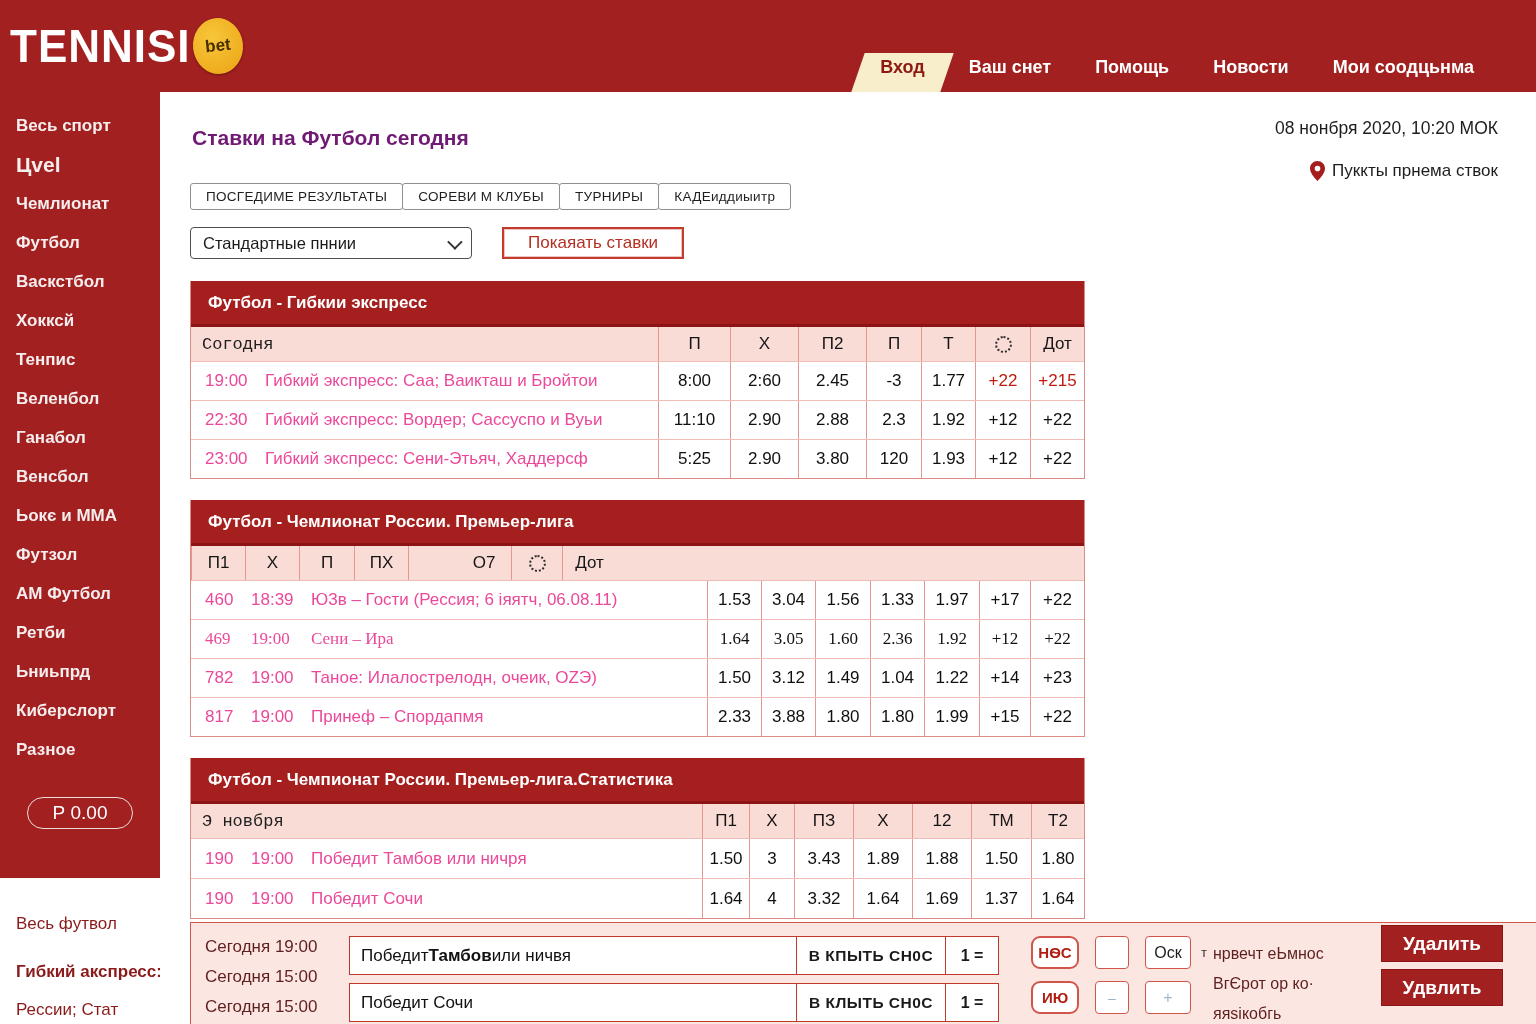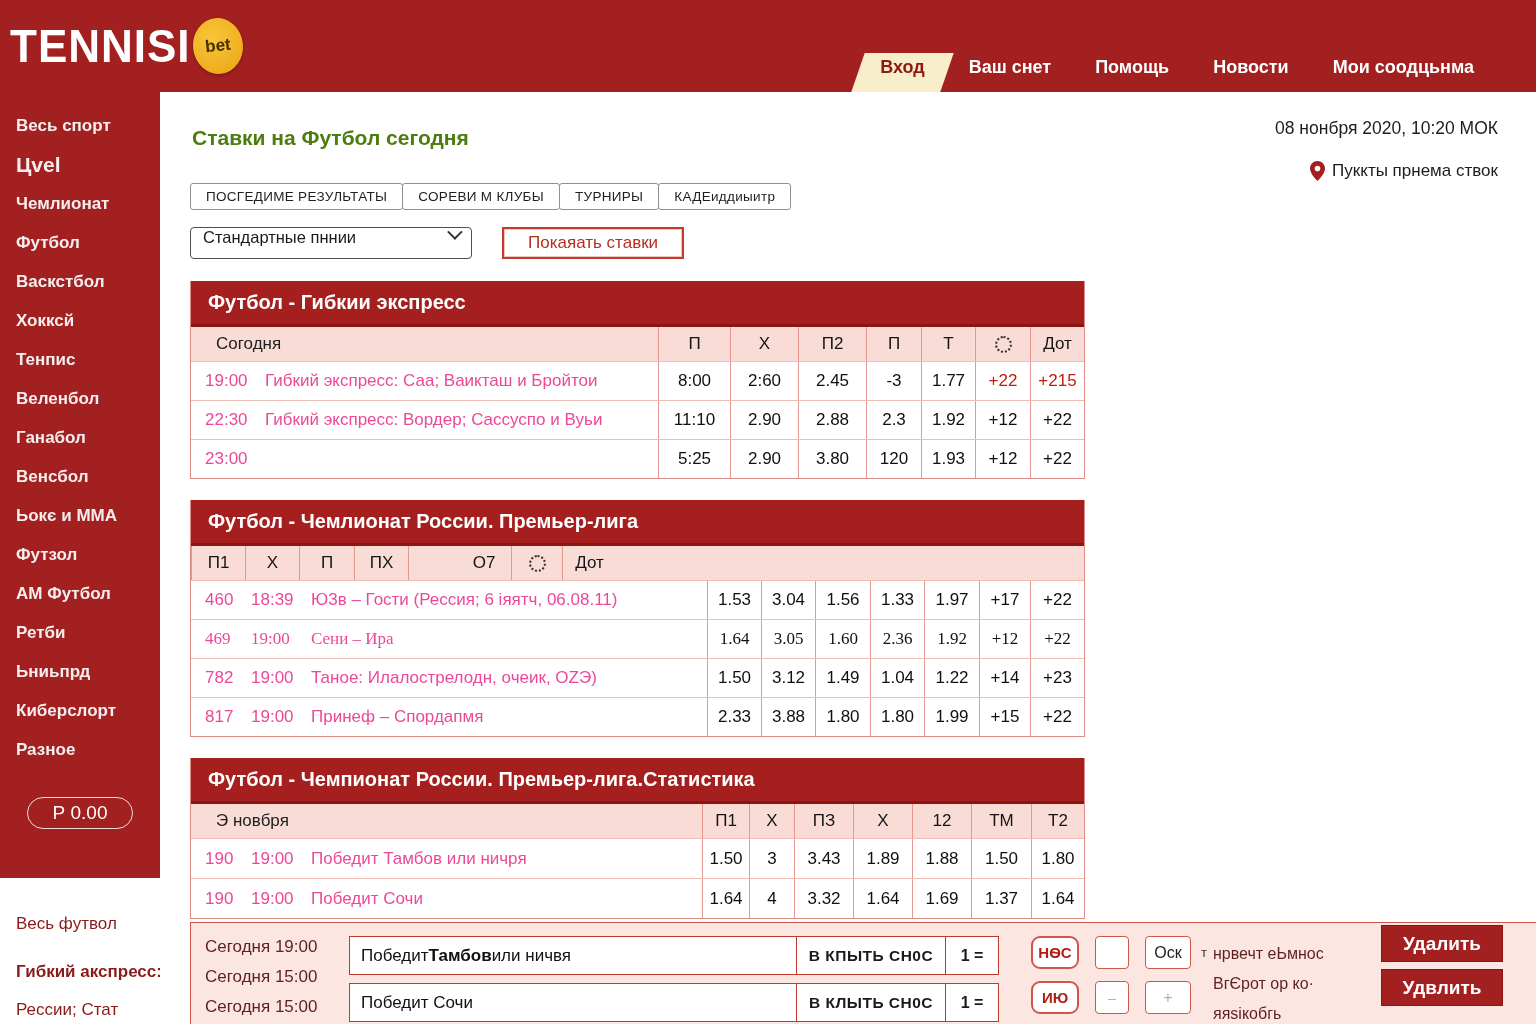--- a/index.html
+++ b/index.html
@@ -23,40 +23,40 @@
   .side-item.emph{font-size:21px;font-weight:800;}
   .balance{margin:28px auto 0;width:104px;height:30px;border:1px solid #ecdcda;border-radius:16px;
       display:flex;align-items:center;justify-content:center;color:#fff;font-size:19px;}
   .side-footer{position:absolute;left:0;top:878px;width:180px;height:146px;background:#fff;}
   .side-link{position:absolute;left:16px;color:#8b1a1a;font-size:17px;cursor:pointer;white-space:nowrap;}
   .side-link.l0{top:36px;}
   .side-link.l1{top:84px;font-weight:700;}
   .side-link.l2{top:122px;}
   
   .main{position:absolute;left:160px;top:92px;width:1376px;height:932px;background:#fff;}
-  .page-title{position:absolute;left:32px;top:34px;font-size:21px;font-weight:700;color:#4d7c0f;}
+  .page-title{position:absolute;left:32px;top:34px;font-size:21px;font-weight:700;color:#701a75;}
   .datetime{position:absolute;right:38px;top:26px;font-size:17.5px;color:#1d1d1d;}
   .location{position:absolute;right:38px;top:69px;display:flex;align-items:center;gap:7px;font-size:17px;color:#1d1d1d;cursor:pointer;}
   .pin{width:15px;height:20px;}
   .tabs{position:absolute;left:30px;top:91px;display:flex;}
   .tab{border:1px solid #8f8f8f;border-radius:3px;margin-right:-1px;background:#fff;color:#1f1f1f;
       font-size:13.5px;letter-spacing:.3px;padding:5px 15px;cursor:pointer;white-space:nowrap;}
   .controls{position:absolute;left:30px;top:135px;display:flex;align-items:center;}
-  .select{width:256px;height:30px;border:1.5px solid #4e4e4e;border-radius:4px;background:#fff;display:flex;
+  .select{width:256px;height:30px;border:1.5px solid #4e4e4e;border-radius:4px;background:#fff;display:flex;align-items:center;
       padding:0 12px;font-size:16.5px;color:#1c1c1c;cursor:pointer;justify-content:space-between;}
   .chev{width:9px;height:9px;border-right:2px solid #333;border-bottom:2px solid #333;transform:rotate(45deg) translateY(-2px);}
   .show-btn{margin-left:30px;background:#fff;border:2px solid #c23b2e;box-shadow:inset 0 0 0 1px rgba(194,59,46,.3);
       color:#b62f22;font-size:17px;padding:4px 24px;cursor:pointer;font-family:inherit;}
   
   .tables{position:absolute;left:30px;top:189px;width:895px;}
   .btable{margin-bottom:21px;border:1px solid #dd8c83;border-top:none;}
   .t-title{height:43px;background:#a51f1f;border-bottom:3px solid #8c1414;display:flex;align-items:center;
-      padding-left:17px;color:#fff;font-size:20px;font-weight:700;}
+      padding-left:17px;color:#fff;font-size:17px;font-weight:700;}
   .t-head{display:flex;background:#fadcd7;height:34px;align-items:stretch;}
-  .t-datelabel{flex:1;display:flex;align-items:center;padding-left:25px;font-size:17px;color:#202020;}
+  .t-datelabel{flex:1;display:flex;align-items:center;padding-left:11px;font-size:17px;color:#202020;font-family:Liberation Mono, monospace;}
   .t-hcell{display:flex;align-items:center;justify-content:center;font-size:17px;color:#151515;border-left:1px solid #e6978f;}
   .gear{width:13px;height:13px;border:2px dotted #2b2b2b;border-radius:50%;}
   .t-row{display:flex;background:#fff;border-top:1px solid #f0beb7;align-items:stretch;}
   .t-namecell{flex:1;display:flex;align-items:center;padding-left:14px;font-size:17px;color:#ec4899;overflow:hidden;white-space:nowrap;}
   .t-id{width:46px;flex:none;}
   .t-time{width:60px;flex:none;}
   .t-cell{display:flex;align-items:center;justify-content:center;font-size:17px;color:#101010;border-left:1px solid #e6978f;}
   .t-cell.accent{color:#c01b0e;}
   
   .betslip{position:absolute;left:30px;top:830px;width:1346px;height:102px;background:#fce6e2;
@@ -191,20 +191,21 @@
           <div class="t-cell" style="width: 67px;">2.90</div>
           <div class="t-cell" style="width: 67px;">2.88</div>
           <div class="t-cell" style="width: 54px;">2.3</div>
           <div class="t-cell" style="width: 53px;">1.92</div>
           <div class="t-cell" style="width: 54px;">+12</div>
           <div class="t-cell" style="width: 53px;">+22</div>
         </div>
         <div class="t-row" style="height: 38px;">
           <div class="t-namecell">
             <div class="t-time" style="display: inline-block;">23:00</div>
+            <div style="display: inline;">Гибкий экспресс: Сени-Этьяч, Хаддерсф</div>
           </div>
           <div class="t-cell" style="width: 71px;">5:25</div>
           <div class="t-cell" style="width: 67px;">2.90</div>
           <div class="t-cell" style="width: 67px;">3.80</div>
           <div class="t-cell" style="width: 54px;">120</div>
           <div class="t-cell" style="width: 53px;">1.93</div>
           <div class="t-cell" style="width: 54px;">+12</div>
           <div class="t-cell" style="width: 53px;">+22</div>
         </div>
       </div>

